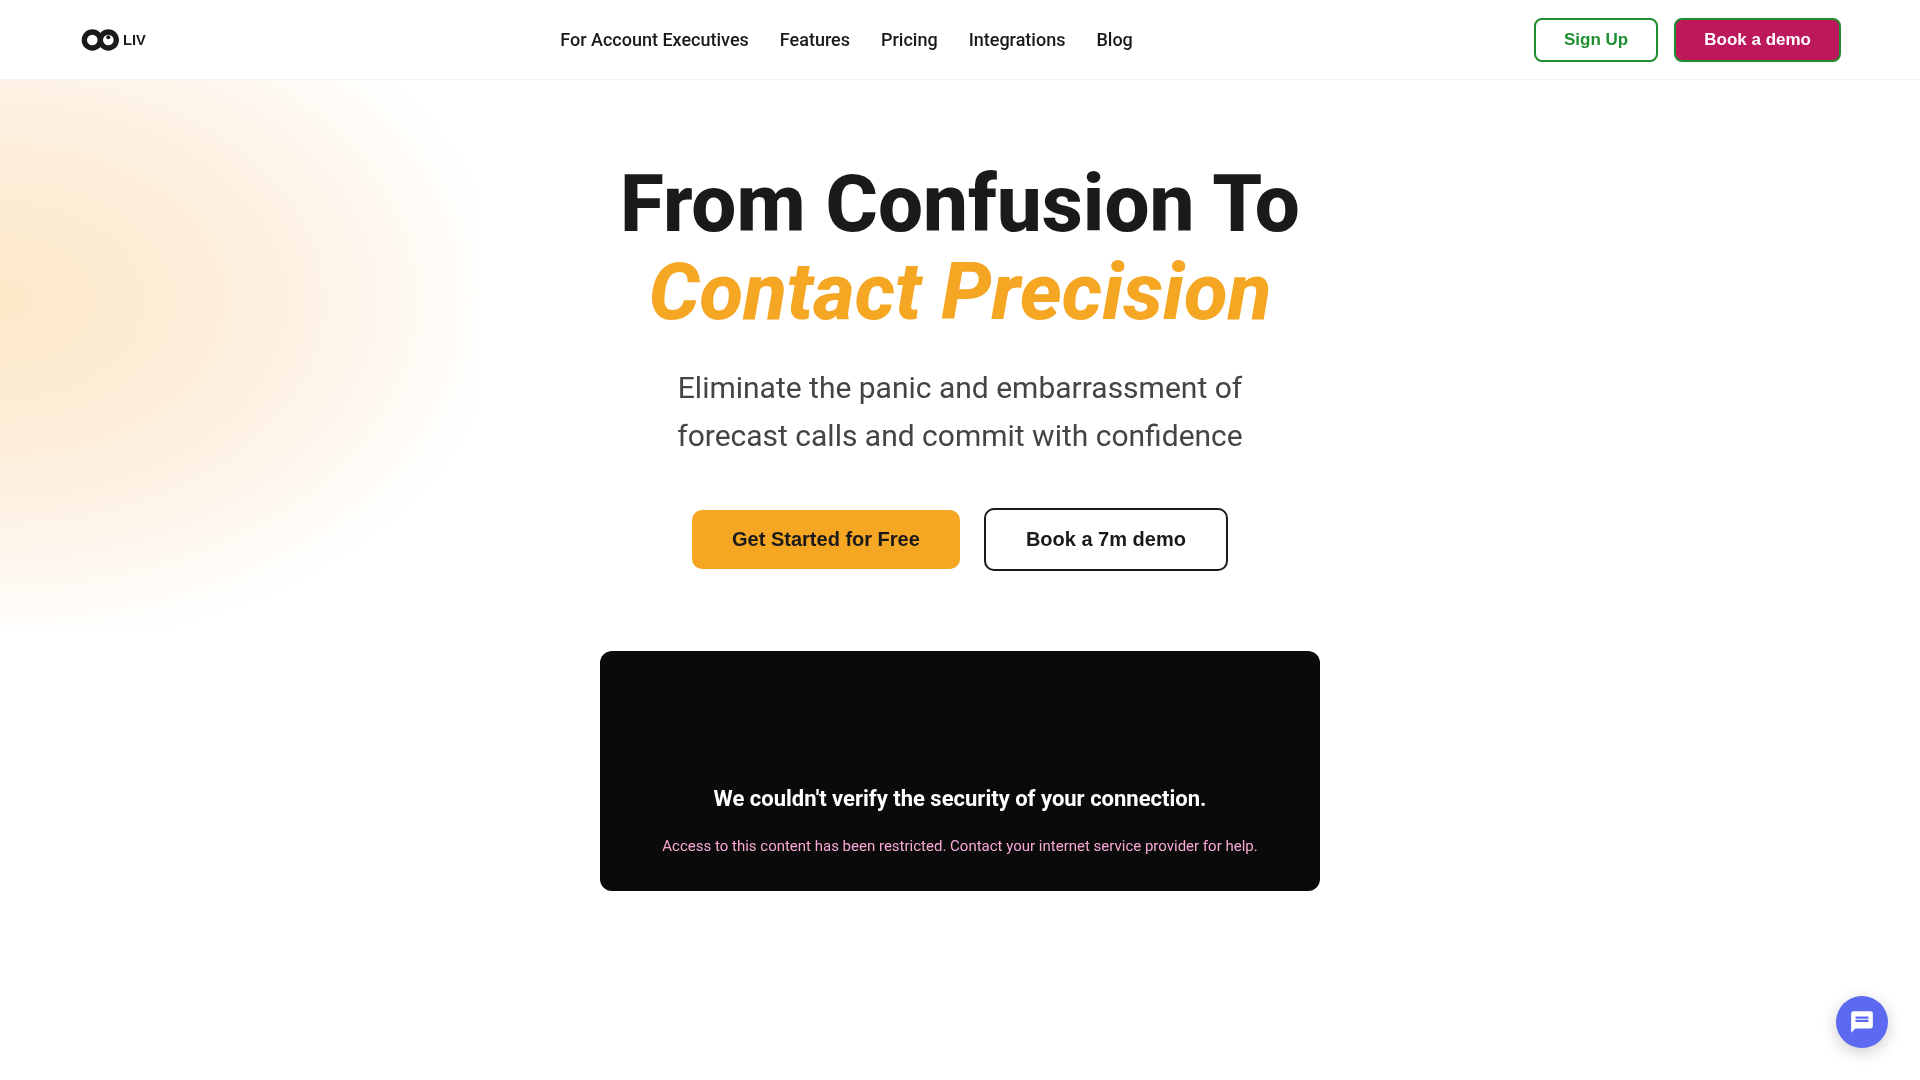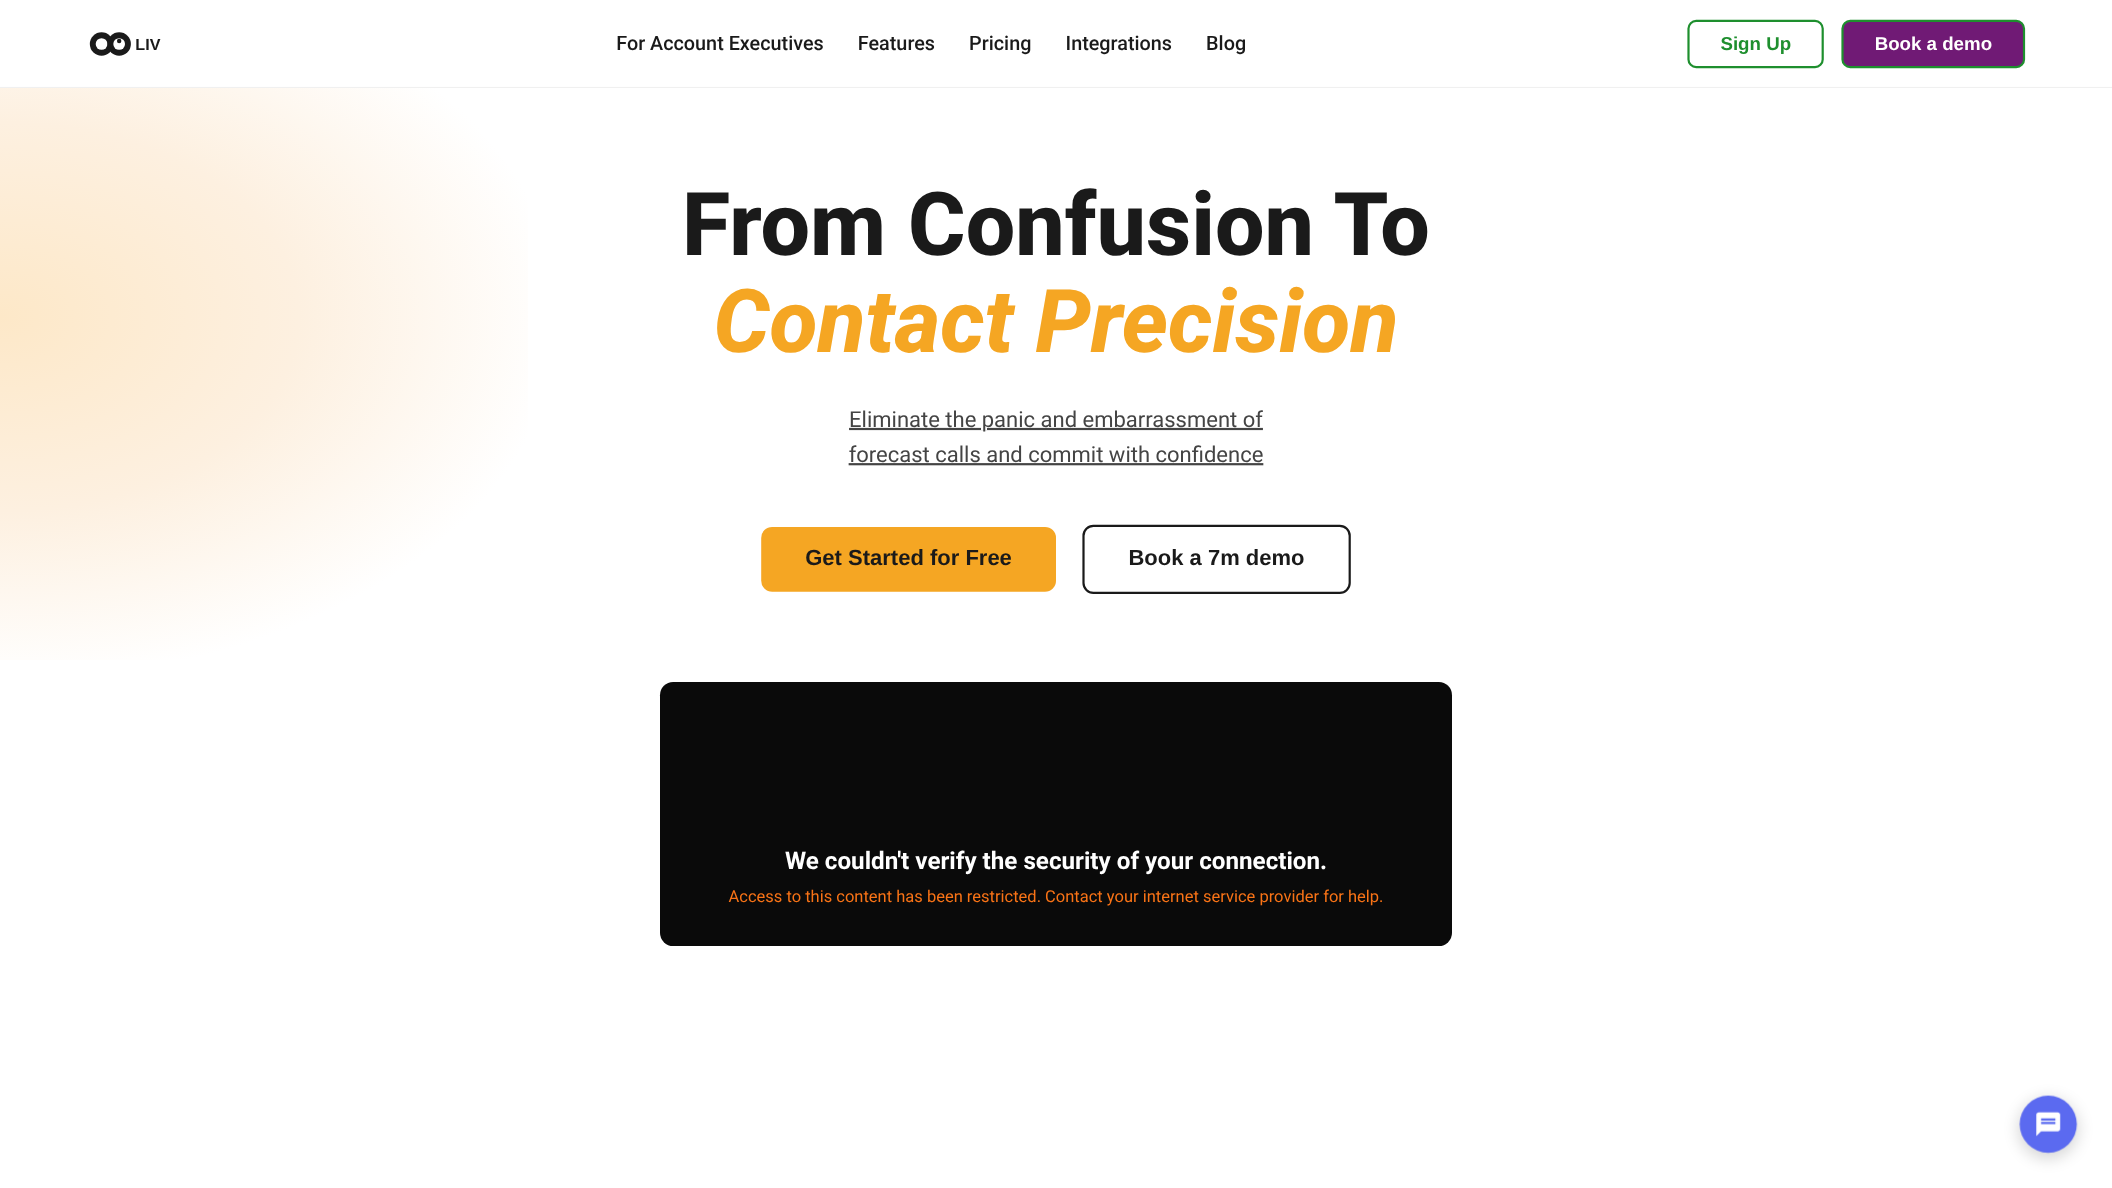--- a/index.html
+++ b/index.html
@@ -70,21 +70,21 @@
       color: #1e8f2e;
       font-size: 17px;
       font-weight: 600;
       cursor: pointer;
     }
 
     .btn-demo-nav {
       padding: 10px 28px;
       border: 2px solid #1e8f2e;
       border-radius: 8px;
-      background: #701a75;
+      background: #be185d;
       color: #ffffff;
       font-size: 17px;
       font-weight: 600;
       cursor: pointer;
     }
 
     
     .hero-section {
       position: relative;
       display: flex;
@@ -125,24 +125,23 @@
       font-size: 80px;
       font-weight: 800;
       color: #f5a623;
       line-height: 1.1;
       display: block;
       font-style: italic;
     }
 
     .hero-subtitle {
       margin-top: 28px;
-      font-size: 20px;
+      font-size: 30px;
       color: #444;
       line-height: 1.6;
-      text-decoration: underline;
     }
 
     .hero-buttons {
       display: flex;
       align-items: center;
       justify-content: center;
       gap: 24px;
       margin-top: 48px;
     }
 
@@ -191,23 +190,24 @@
 
     .video-error-title {
       color: #ffffff;
       font-size: 22px;
       font-weight: 700;
       text-align: center;
       margin-bottom: 10px;
     }
 
     .video-error-subtitle {
-      color: #f97316;
+      color: #f9a8d4;
       font-size: 15px;
       text-align: center;
+      margin-top: 16px;
     }
 
     
     .chat-widget {
       position: fixed;
       bottom: 32px;
       right: 32px;
       width: 52px;
       height: 52px;
       border-radius: 50%;

